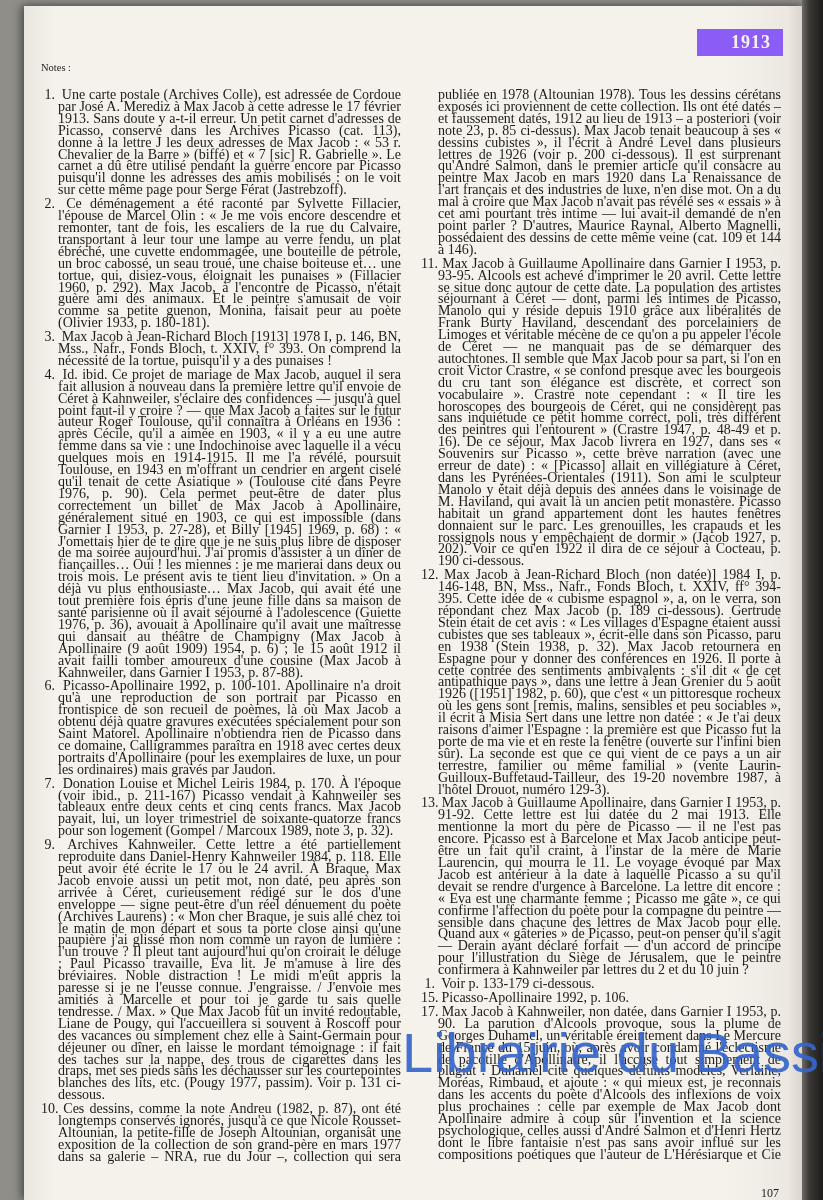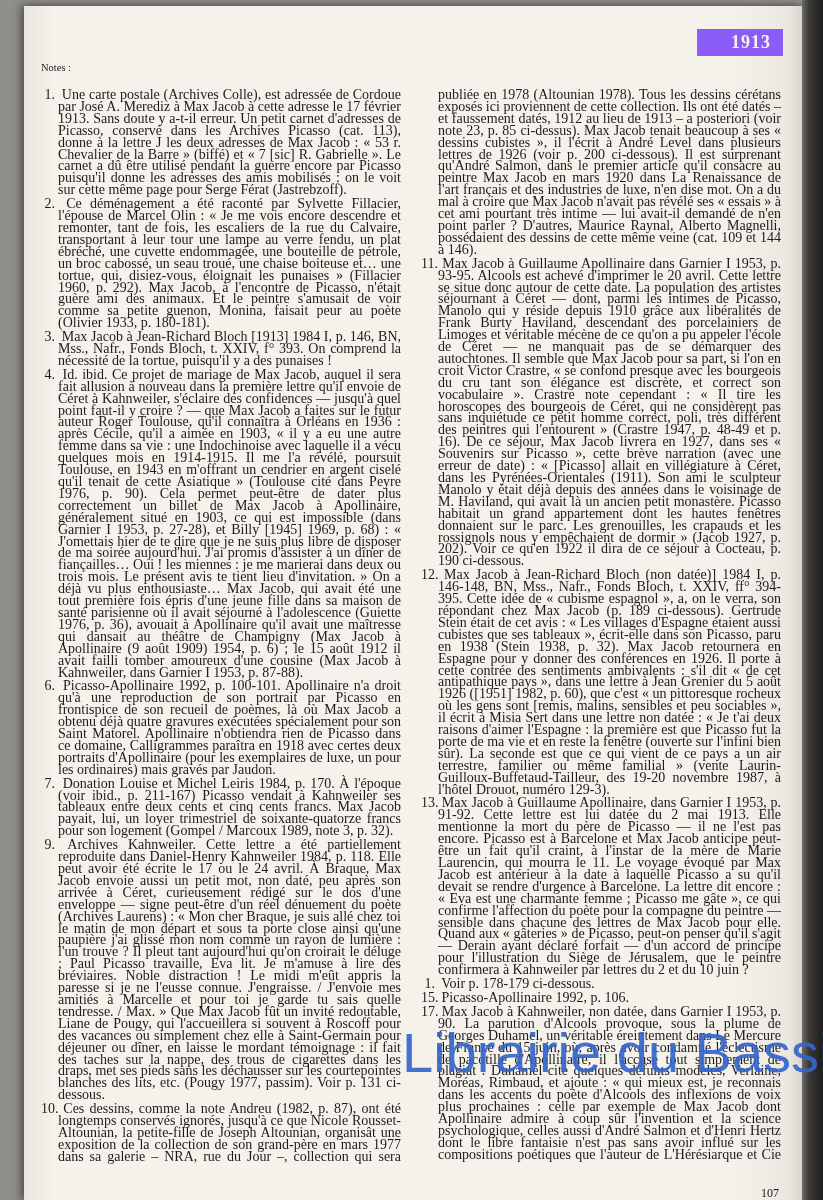--- a/index.html
+++ b/index.html
@@ -89,30 +89,30 @@
 </style>
 </head>
 <body>
 
 <div class="book-page">
   <div class="content">
     <h2 class="notes-heading">Notes :</h2>
     <div class="columns" id="notes-columns">
         <div class="note"><span class="note-num">1.</span><span class="note-text"> Une carte postale (Archives Colle), est adressée de Cordoue par José A. Merediz à Max Jacob à cette adresse le 17 février 1913. Sans doute y a-t-il erreur. Un petit carnet d'adresses de Picasso, conservé dans les Archives Picasso (cat. 113), donne à la lettre J les deux adresses de Max Jacob : « 53 r. Chevalier de la Barre » (biffé) et « 7 [sic] R. Gabrielle ». Le carnet a dû être utilisé pendant la guerre encore par Picasso puisqu'il donne les adresses des amis mobilisés : on le voit sur cette même page pour Serge Férat (Jastrebzoff).</span></div>
         <div class="note"><span class="note-num">2.</span><span class="note-text"> Ce déménagement a été raconté par Sylvette Fillacier, l'épouse de Marcel Olin : « Je me vois encore descendre et remonter, tant de fois, les escaliers de la rue du Calvaire, transportant à leur tour une lampe au verre fendu, un plat ébréché, une cuvette endommagée, une bouteille de pétrole, un broc cabossé, un seau troué, une chaise boiteuse et… une tortue, qui, disiez-vous, éloignait les punaises » (Fillacier 1960, p. 292). Max Jacob, à l'encontre de Picasso, n'était guère ami des animaux. Et le peintre s'amusait de voir comme sa petite guenon, Monina, faisait peur au poète (Olivier 1933, p. 180-181).</span></div>
-        <div class="note"><span class="note-num">3.</span><span class="note-text"> Max Jacob à Jean-Richard Bloch [1913] 1984 I, p. 146, BN, Mss., Nafr., Fonds Bloch, t. XXIV, f° 393. On comprend la nécessité de la tortue, puisqu'il y a des punaises !</span></div>
+        <div class="note"><span class="note-num">3.</span><span class="note-text"> Max Jacob à Jean-Richard Bloch [1913] 1978 I, p. 146, BN, Mss., Nafr., Fonds Bloch, t. XXIV, f° 393. On comprend la nécessité de la tortue, puisqu'il y a des punaises !</span></div>
         <div class="note"><span class="note-num">4.</span><span class="note-text"> Id. ibid. Ce projet de mariage de Max Jacob, auquel il sera fait allusion à nouveau dans la première lettre qu'il envoie de Céret à Kahnweiler, s'éclaire des confidences — jusqu'à quel point faut-il y croire ? — que Max Jacob a faites sur le futur auteur Roger Toulouse, qu'il connaîtra à Orléans en 1936 : après Cécile, qu'il a aimée en 1903, « il y a eu une autre femme dans sa vie : une Indochinoise avec laquelle il a vécu quelques mois en 1914-1915. Il me l'a révélé, poursuit Toulouse, en 1943 en m'offrant un cendrier en argent ciselé qu'il tenait de cette Asiatique » (Toulouse cité dans Peyre 1976, p. 90). Cela permet peut-être de dater plus correctement un billet de Max Jacob à Apollinaire, généralement situé en 1903, ce qui est impossible (dans Garnier I 1953, p. 27-28), et Billy [1945] 1969, p. 68) : « J'omettais hier de te dire que je ne suis plus libre de disposer de ma soirée aujourd'hui. J'ai promis d'assister à un dîner de fiançailles… Oui ! les miennes : je me marierai dans deux ou trois mois. Le présent avis te tient lieu d'invitation. » On a déjà vu plus enthousiaste… Max Jacob, qui avait été une tout première fois épris d'une jeune fille dans sa maison de santé parisienne où il avait séjourné à l'adolescence (Guiette 1976, p. 36), avouait à Apollinaire qu'il avait une maîtresse qui dansait au théâtre de Champigny (Max Jacob à Apollinaire (9 août 1909) 1954, p. 6) ; le 15 août 1912 il avait failli tomber amoureux d'une cousine (Max Jacob à Kahnweiler, dans Garnier I 1953, p. 87-88).</span></div>
         <div class="note"><span class="note-num">6.</span><span class="note-text"> Picasso-Apollinaire 1992, p. 100-101. Apollinaire n'a droit qu'à une reproduction de son portrait par Picasso en frontispice de son recueil de poèmes, là où Max Jacob a obtenu déjà quatre gravures exécutées spécialement pour son Saint Matorel. Apollinaire n'obtiendra rien de Picasso dans ce domaine, Calligrammes paraîtra en 1918 avec certes deux portraits d'Apollinaire (pour les exemplaires de luxe, un pour les ordinaires) mais gravés par Jaudon.</span></div>
         <div class="note"><span class="note-num">7.</span><span class="note-text"> Donation Louise et Michel Leiris 1984, p. 170. À l'époque (voir ibid., p. 211-167) Picasso vendait à Kahnweiler ses tableaux entre deux cents et cinq cents francs. Max Jacob payait, lui, un loyer trimestriel de soixante-quatorze francs pour son logement (Gompel / Marcoux 1989, note 3, p. 32).</span></div>
         <div class="note"><span class="note-num">9.</span><span class="note-text"> Archives Kahnweiler. Cette lettre a été partiellement reproduite dans Daniel-Henry Kahnweiler 1984, p. 118. Elle peut avoir été écrite le 17 ou le 24 avril. À Braque, Max Jacob envoie aussi un petit mot, non daté, peu après son arrivée à Céret, curieusement rédigé sur le dos d'une enveloppe — signe peut-être d'un réel dénuement du poète (Archives Laurens) : « Mon cher Braque, je suis allé chez toi le matin de mon départ et sous ta porte close ainsi qu'une paupière j'ai glissé mon nom comme un rayon de lumière : l'un trouve ? Il pleut tant aujourd'hui qu'on croirait le déluge ; Paul Picasso travaille, Eva lit. Je m'amuse à lire des bréviaires. Noble distraction ! Le midi m'eût appris la paresse si je ne l'eusse connue. J'engraisse. / J'envoie mes amitiés à Marcelle et pour toi je garde tu sais quelle tendresse. / Max. » Que Max Jacob fût un invité redoutable, Liane de Pougy, qui l'accueillera si souvent à Roscoff pour des vacances ou simplement chez elle à Saint-Germain pour déjeuner ou dîner, en laisse le mordant témoignage : il fait des taches sur la nappe, des trous de cigarettes dans les draps, met ses pieds sans les déchausser sur les courtepointes blanches des lits, etc. (Pougy 1977, passim). Voir p. 131 ci-dessous.</span></div>
         <div class="note"><span class="note-num">10.</span><span class="note-text"> Ces dessins, comme la note Andreu (1982, p. 87), ont été longtemps conservés ignorés, jusqu'à ce que Nicole Rousset-Altounian, la petite-fille de Joseph Altounian, organisât une exposition de la collection de son grand-père en mars 1977 dans sa galerie – NRA, rue du Jour –, collection qui sera publiée en 1978 (Altounian 1978). Tous les dessins cérétans exposés ici proviennent de cette collection. Ils ont été datés – et faussement datés, 1912 au lieu de 1913 – a posteriori (voir note 23, p. 85 ci-dessus). Max Jacob tenait beaucoup à ses « dessins cubistes », il l'écrit à André Level dans plusieurs lettres de 1926 (voir p. 200 ci-dessous). Il est surprenant qu'André Salmon, dans le premier article qu'il consacre au peintre Max Jacob en mars 1920 dans La Renaissance de l'art français et des industries de luxe, n'en dise mot. On a du mal à croire que Max Jacob n'avait pas révélé ses « essais » à cet ami pourtant très intime — lui avait-il demandé de n'en point parler ? D'autres, Maurice Raynal, Alberto Magnelli, possédaient des dessins de cette même veine (cat. 109 et 144 à 146).</span></div>
         <div class="note"><span class="note-num">11.</span><span class="note-text"> Max Jacob à Guillaume Apollinaire dans Garnier I 1953, p. 93-95. Alcools est achevé d'imprimer le 20 avril. Cette lettre se situe donc autour de cette date. La population des artistes séjournant à Céret — dont, parmi les intimes de Picasso, Manolo qui y réside depuis 1910 grâce aux libéralités de Frank Burty Haviland, descendant des porcelainiers de Limoges et véritable mécène de ce qu'on a pu appeler l'école de Céret — ne manquait pas de se démarquer des autochtones. Il semble que Max Jacob pour sa part, si l'on en croit Victor Crastre, « se confond presque avec les bourgeois du cru tant son élégance est discrète, et correct son vocabulaire ». Crastre note cependant : « Il tire les horoscopes des bourgeois de Céret, qui ne considèrent pas sans inquiétude ce petit homme correct, poli, très différent des peintres qui l'entourent » (Crastre 1947, p. 48-49 et p. 16). De ce séjour, Max Jacob livrera en 1927, dans ses « Souvenirs sur Picasso », cette brève narration (avec une erreur de date) : « [Picasso] allait en villégiature à Céret, dans les Pyrénées-Orientales (1911). Son ami le sculpteur Manolo y était déjà depuis des années dans le voisinage de M. Haviland, qui avait là un ancien petit monastère. Picasso habitait un grand appartement dont les hautes fenêtres donnaient sur le parc. Les grenouilles, les crapauds et les rossignols nous y empêchaient de dormir » (Jacob 1927, p. 202). Voir ce qu'en 1922 il dira de ce séjour à Cocteau, p. 190 ci-dessous.</span></div>
         <div class="note"><span class="note-num">12.</span><span class="note-text"> Max Jacob à Jean-Richard Bloch (non datée)] 1984 I, p. 146-148, BN, Mss., Nafr., Fonds Bloch, t. XXIV, ff° 394-395. Cette idée de « cubisme espagnol », a, on le verra, son répondant chez Max Jacob (p. 189 ci-dessous). Gertrude Stein était de cet avis : « Les villages d'Espagne étaient aussi cubistes que ses tableaux », écrit-elle dans son Picasso, paru en 1938 (Stein 1938, p. 32). Max Jacob retournera en Espagne pour y donner des conférences en 1926. Il porte à cette contrée des sentiments ambivalents : s'il dit « de cet antipathique pays », dans une lettre à Jean Grenier du 5 août 1926 ([1951] 1982, p. 60), que c'est « un pittoresque rocheux où les gens sont [remis, malins, sensibles et peu sociables », il écrit à Misia Sert dans une lettre non datée : « Je t'ai deux raisons d'aimer l'Espagne : la première est que Picasso fut la porte de ma vie et en reste la fenêtre (ouverte sur l'infini bien sûr). La seconde est que ce qui vient de ce pays a un air terrestre, familier ou même familial » (vente Laurin-Guilloux-Buffetaud-Tailleur, des 19-20 novembre 1987, à l'hôtel Drouot, numéro 129-3).</span></div>
         <div class="note"><span class="note-num">13.</span><span class="note-text"> Max Jacob à Guillaume Apollinaire, dans Garnier I 1953, p. 91-92. Cette lettre est lui datée du 2 mai 1913. Elle mentionne la mort du père de Picasso — il ne l'est pas encore. Picasso est à Barcelone et Max Jacob anticipe peut-être un fait qu'il craint, à l'instar de la mère de Marie Laurencin, qui mourra le 11. Le voyage évoqué par Max Jacob est antérieur à la date à laquelle Picasso a su qu'il devait se rendre d'urgence à Barcelone. La lettre dit encore : « Eva est une charmante femme ; Picasso me gâte », ce qui confirme l'affection du poète pour la compagne du peintre — sensible dans chacune des lettres de Max Jacob pour elle. Quand aux « gâteries » de Picasso, peut-on penser qu'il s'agit — Derain ayant déclaré forfait — d'un accord de principe pour l'illustration du Siège de Jérusalem, que le peintre confirmera à Kahnweiler par lettres du 2 et du 10 juin ?</span></div>
-        <div class="note"><span class="note-num">1.</span><span class="note-text"> Voir p. 178-179 ci-dessous.</span></div>
+        <div class="note"><span class="note-num">1.</span><span class="note-text"> Voir p. 133-179 ci-dessous.</span></div>
         <div class="note"><span class="note-num">15.</span><span class="note-text"> Picasso-Apollinaire 1992, p. 106.</span></div>
         <div class="note"><span class="note-num">17.</span><span class="note-text"> Max Jacob à Kahnweiler, non datée, dans Garnier I 1953, p. 90. La parution d'Alcools provoque, sous la plume de Georges Duhamel, un véritable éreintement dans Le Mercure de France du 15 juin, où, après avoir condamné l'éclectisme de pacotille d'Apollinaire, il l'accuse tout simplement de plagiat : Duhamel cite quelques défunts modèles, Verlaine, Moréas, Rimbaud, et ajoute : « qui mieux est, je reconnais dans les accents du poète d'Alcools des inflexions de voix plus prochaines : celle par exemple de Max Jacob dont Apollinaire admire à coup sûr l'invention et la science psychologique, celles aussi d'André Salmon et d'Henri Hertz dont le libre fantaisie n'est pas sans avoir influé sur les compositions poétiques que l'auteur de L'Hérésiarque et Cie nous donne aujourd'hui » (cité par Adéma 1968, p. 221). De Céret, Max Jacob aussitôt — à la demande d'Apollinaire – adressera un démenti, qui ne trompera personne dans les milieux bien informés lorsqu'il paraît dans Le Mercure de France du 1er juillet : « Dans sa critique du livre de vers de M. Guillaume Apollinaire, M. Georges Duhamel a commis une erreur que nous nous excusons de relever. D'après M. Duhamel, Guillaume Apollinaire suivrait en poésie un chemin déjà tracé par moi. M. Guillaume Apollinaire n'a pas cessé de publier des vers depuis 1898 ; en 1905 je n'écrivais encore en vers ni en prose et mon premier recueil date de 1911 » (voir Picasso-Apollinaire 1992, p. 198-199). Ce n'était pas vraiment un « pieux mensonge » (Salmon SSF I 1955, p. 171) et Max Jacob savait ce qu'il faisait en écrivant ces lignes, comme il le fera plus tard dans La Défense de Tartufe en 1919</span></div>
       </div>
   </div>
   <div class="page-number">107</div>
 </div>
 
 <div class="year-tab">1913</div>
 
 <div class="watermark">Librairie du Bassin</div>

